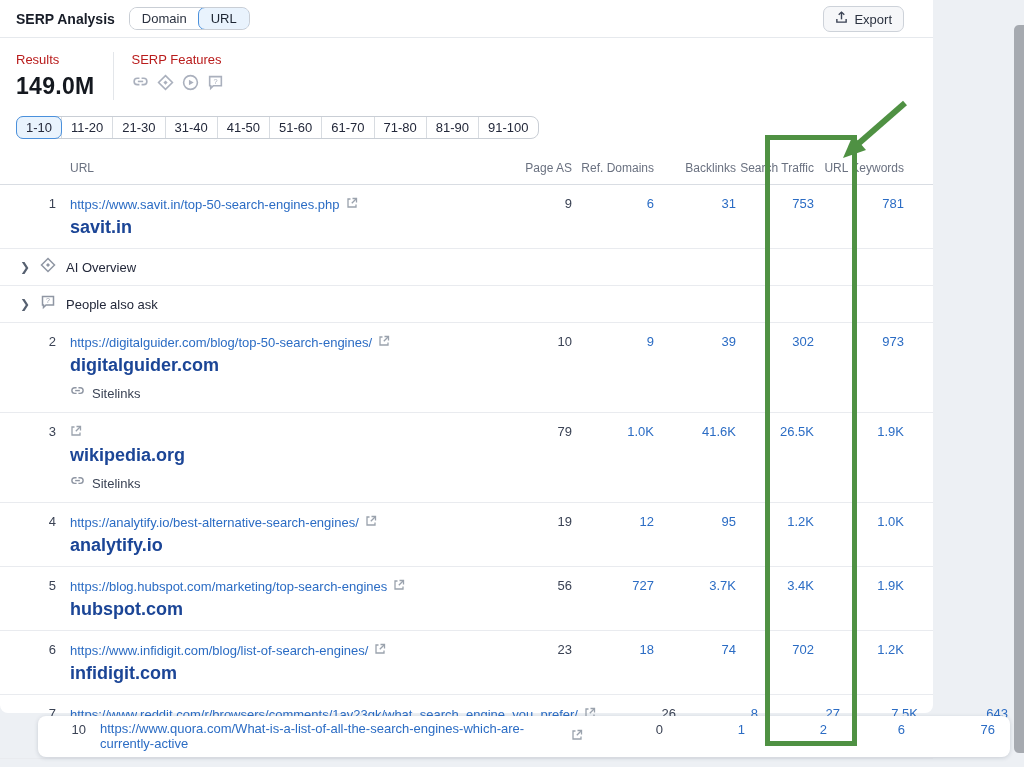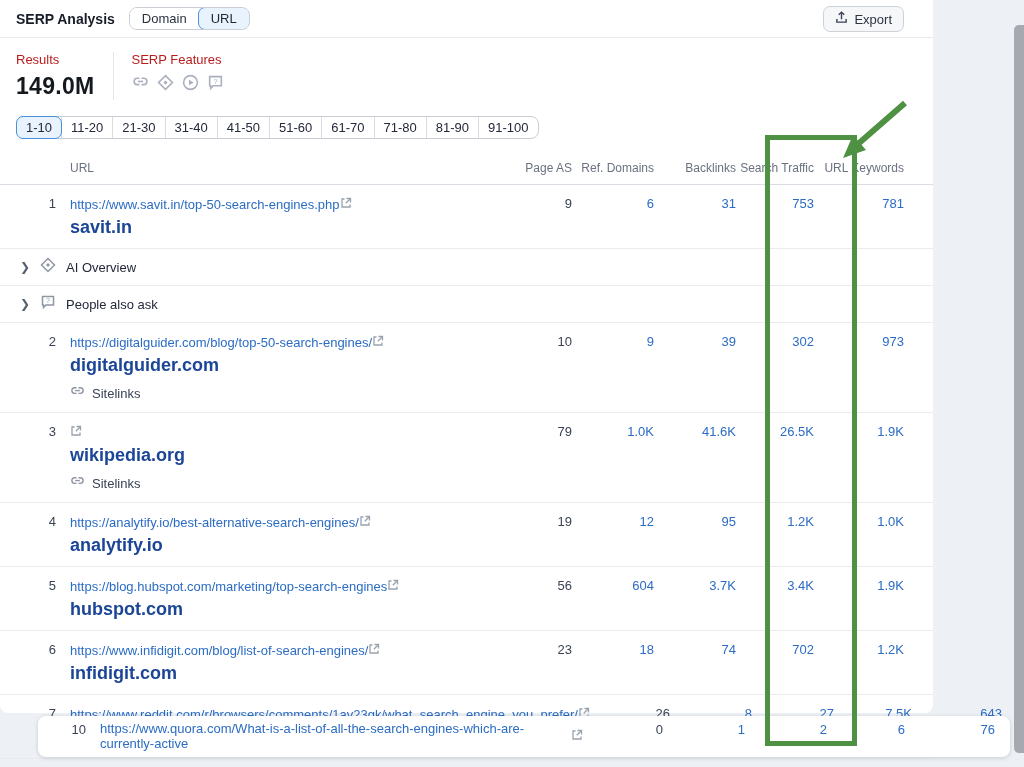--- a/index.html
+++ b/index.html
@@ -61,21 +61,21 @@
     display:grid;
     grid-template-columns:40px 1fr 80px 82px 82px 78px 90px;
     padding:0 29px 0 16px;
     border-bottom:1px solid #e9ebef;
     align-items:start;
   }
   .thead { border-bottom:1px solid #d9dde3; }
   .thead > div { font-size:12px; color:#6a7180; padding:10px 0 9px 0; }
   .cell-num { text-align:right; font-size:13px; color:#3a4254; padding-top:11px; }
   .cell-url { padding:10px 0 10px 14px; }
-  .url-line { display:flex; align-items:center; }
+  .url-line { display:flex; align-items:center; gap:6px; }
   .url-link { font-size:13px; color:#2b6cc4; text-decoration:none; cursor:pointer; }
   .domain-line { font-size:18px; font-weight:bold; color:#1b4596; margin-top:4px; cursor:pointer; }
   .sitelinks-line { display:flex; align-items:center; gap:7px; margin-top:8px; font-size:13px; color:#3a4254; }
   .val { text-align:right; font-size:13px; color:#2b6cc4; padding-top:11px; cursor:pointer; }
   .val.dark { color:#3a4254; cursor:default; }
   .th-right { text-align:right; }
   
   .frow {
     display:flex; align-items:center; gap:10px;
     padding:8px 16px; border-bottom:1px solid #e9ebef; min-height:34px;
@@ -317,21 +317,21 @@
           <a class="url-link">https://blog.hubspot.com/marketing/top-search-engines</a>
           <span><svg width="12" height="12" viewBox="0 0 12 12" fill="none" stroke="#9aa2ad" stroke-width="1.3">
                 <path d="M4.5 2 H2 V10 H10 V7.5"></path>
                 <path d="M6.5 1.5 H10.5 V5.5"></path>
                 <path d="M10.3 1.7 L5.8 6.2"></path>
               </svg></span>
         </div>
         <div class="domain-line">hubspot.com</div>
       </div>
       <div class="val dark">56</div>
-      <div class="val">604</div>
+      <div class="val">727</div>
       <div class="val">3.7K</div>
       <div class="val">3.4K</div>
       <div class="val">1.9K</div>
     </div>
 
     <div class="trow">
       <div class="cell-num">6</div>
       <div class="cell-url">
         <div class="url-line">
           <a class="url-link">https://www.infidigit.com/blog/list-of-search-engines/</a>

